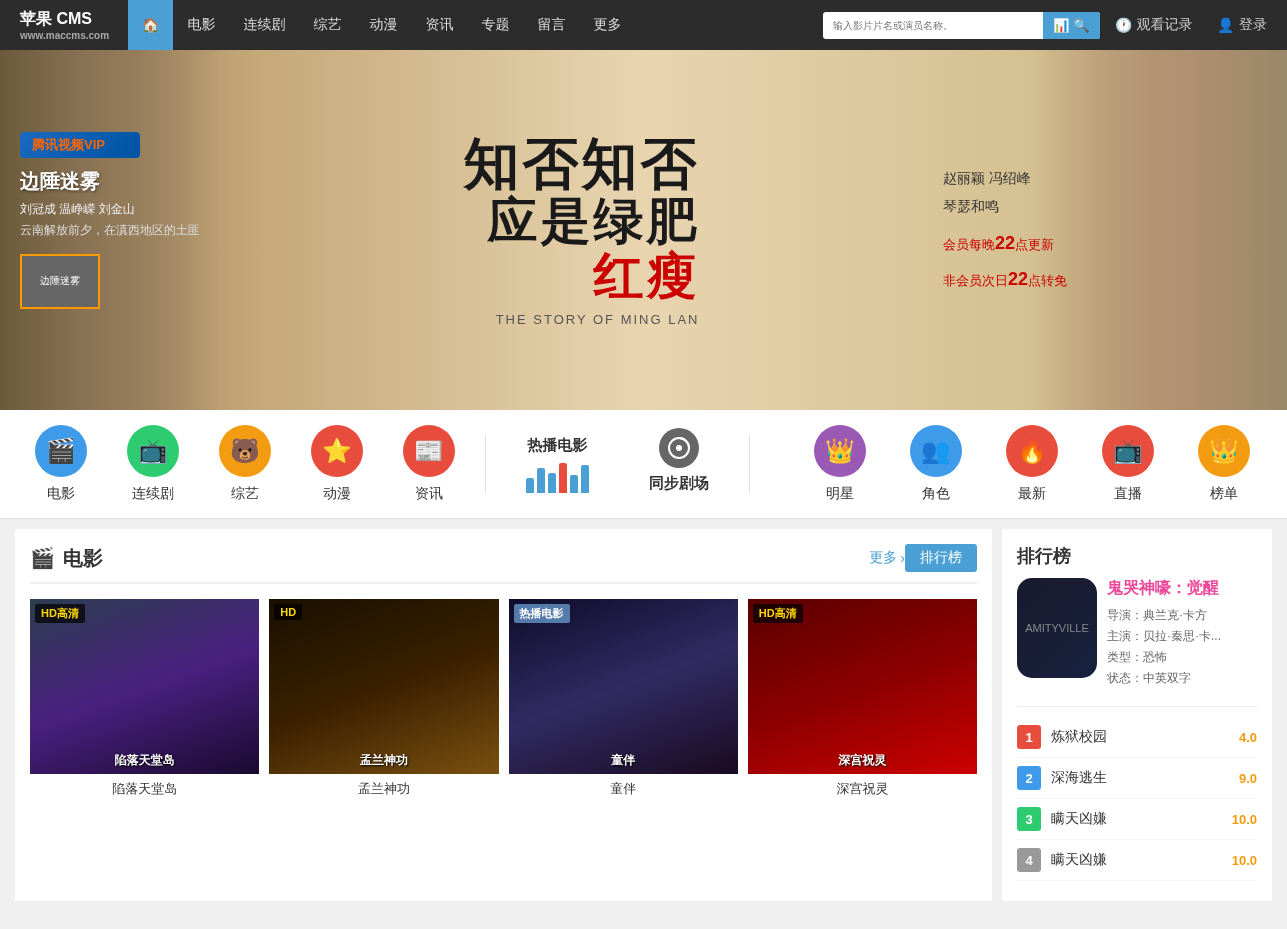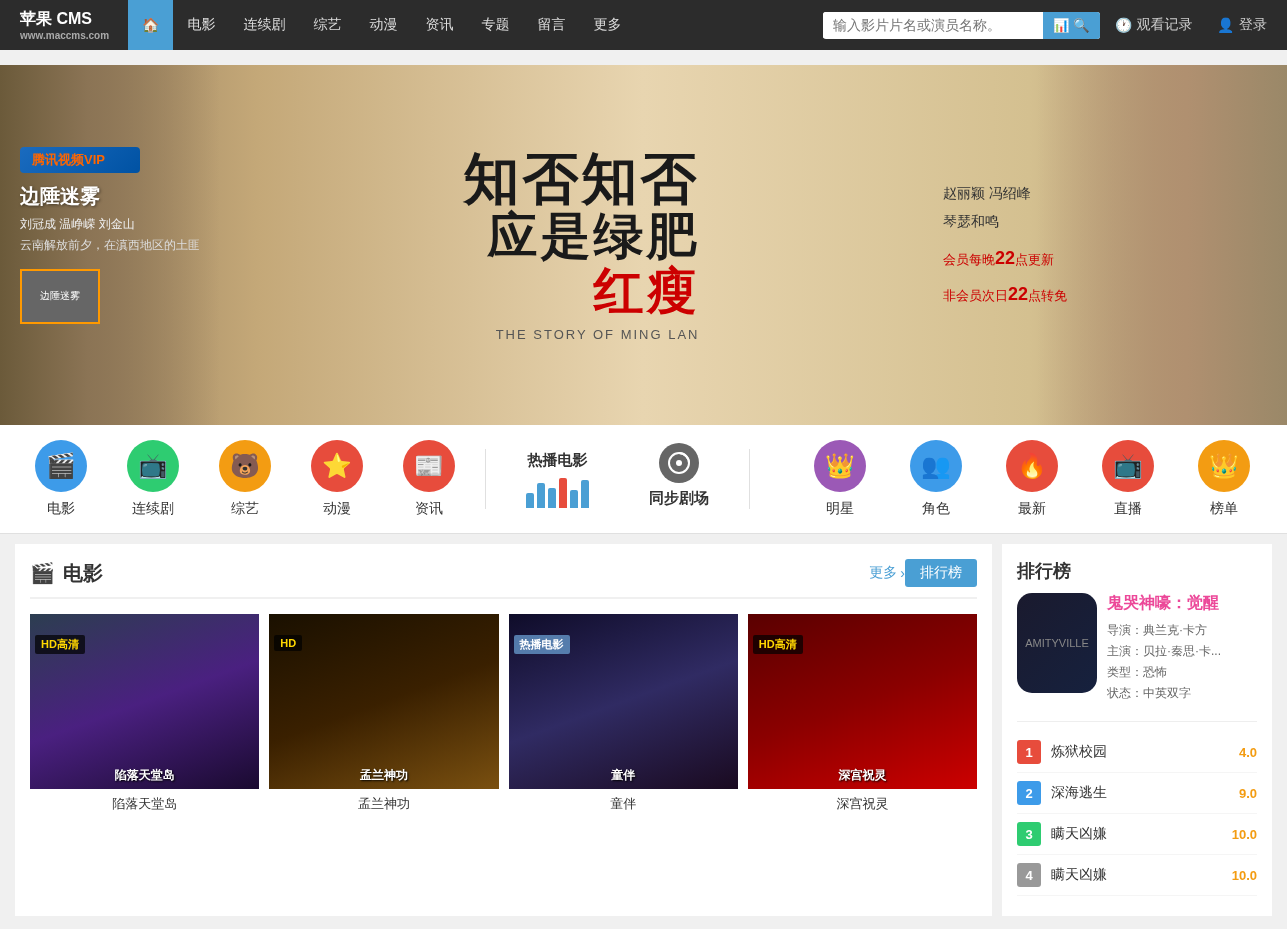--- a/index.html
+++ b/index.html
@@ -7,26 +7,26 @@
 
     
     .header { background: #2c2c2c; display: flex; align-items: center; height: 50px; padding: 0 10px; gap: 8px; }
     .logo { color: #fff; font-size: 16px; font-weight: bold; padding: 0 10px; min-width: 110px; }
     .logo .sub { font-size: 10px; color: #aaa; display: block; }
     .nav-links { display: flex; align-items: center; height: 100%; }
     .nav-item { color: #ddd; padding: 0 14px; height: 100%; display: flex; align-items: center; cursor: pointer; font-size: 14px; text-decoration: none; }
     .nav-home { background: #4a9fd4; color: #fff; padding: 0 14px; height: 100%; display: flex; align-items: center; }
     .search-area { margin-left: auto; display: flex; align-items: center; gap: 5px; }
     .search-box { display: flex; align-items: center; background: #fff; border-radius: 3px; overflow: hidden; }
-    .search-input { border: none; outline: none; padding: 5px 10px; width: 220px; font-size: 14px; }
+    .search-input { border: none; outline: none; padding: 5px 10px; width: 220px; font-size: 10px; }
     .search-btn { background: #4a9fd4; border: none; color: #fff; padding: 6px 10px; cursor: pointer; display: flex; align-items: center; gap: 4px; }
     .history-btn, .login-btn { color: #ccc; padding: 0 10px; cursor: pointer; display: flex; align-items: center; gap: 4px; white-space: nowrap; }
 
     
-    .banner { width: 100%; height: 360px; background: linear-gradient(135deg, #c8b89a 0%, #e8d8c0 30%, #d4c4a0 60%, #b8a888 100%); position: relative; overflow: hidden; display: flex; align-items: center; margin-top: 15px; }
+    .banner { width: 100%; height: 360px; background: linear-gradient(135deg, #c8b89a 0%, #e8d8c0 30%, #d4c4a0 60%, #b8a888 100%); position: relative; overflow: hidden; display: flex; align-items: center; }
     .banner-bg { position: absolute; inset: 0; background: linear-gradient(to right, #8b7355 0%, #c4a878 20%, #e8d5b0 50%, #d4c090 80%, #a08060 100%); }
     .banner-content { position: relative; z-index: 2; display: flex; width: 100%; height: 100%; align-items: center; }
     .banner-left { width: 220px; padding: 20px; display: flex; flex-direction: column; justify-content: flex-end; padding-bottom: 40px; }
     .banner-vip { background: linear-gradient(135deg, #1a6bbf, #0052a3); color: #ffd700; padding: 4px 12px; border-radius: 4px; font-size: 13px; font-weight: bold; display: inline-block; margin-bottom: 10px; width: 120px; }
     .banner-vip span { color: #ff6600; }
     .banner-title-text { color: #fff; font-size: 20px; font-weight: bold; margin-bottom: 6px; text-shadow: 1px 1px 3px rgba(0,0,0,0.5); }
     .banner-actors { color: #eee; font-size: 12px; margin-bottom: 4px; }
     .banner-desc { color: #ddd; font-size: 12px; }
     .banner-thumb { width: 80px; height: 55px; background: #666; border: 2px solid #f90; margin-top: 15px; display: flex; align-items: center; justify-content: center; color: #fff; font-size: 10px; }
     .cat-item { display: flex; flex-direction: column; align-items: center; gap: 8px; padding: 5px 20px; cursor: pointer; }
@@ -56,21 +56,21 @@
     .section-title { font-size: 20px; font-weight: bold; color: #333; margin-right: 20px; }
     .genre-links { display: flex; gap: 15px; }
     .genre-link { color: #555; font-size: 14px; cursor: pointer; }
     .more-btn { margin-left: auto; color: #4a9fd4; cursor: pointer; font-size: 14px; display: flex; align-items: center; gap: 3px; }
     .rank-btn { background: #4a9fd4; color: #fff; padding: 5px 15px; border-radius: 3px; font-size: 14px; cursor: pointer; }
 
     
     .movie-grid { display: flex; gap: 10px; }
     .movie-card { flex: 1; position: relative; cursor: pointer; }
     .movie-thumb { width: 100%; height: 175px; background: #333; position: relative; overflow: hidden; }
-    .movie-badge { position: absolute; top: 21px; left: 5px; background: rgba(0,0,0,0.7); color: #ffd700; font-size: 11px; padding: 2px 6px; border-radius: 2px; font-weight: bold; }
+    .movie-badge { position: absolute; top: 5px; left: 5px; background: rgba(0,0,0,0.7); color: #ffd700; font-size: 11px; padding: 2px 6px; border-radius: 2px; font-weight: bold; }
     .movie-badge.hd { color: #ffd700; }
     .movie-badge.sub { color: #fff; background: rgba(100,150,200,0.8); }
     .movie-title { font-size: 13px; color: #333; margin-top: 6px; text-align: center; overflow: hidden; text-overflow: ellipsis; white-space: nowrap; }
     .rank-header { display: flex; align-items: center; padding: 15px 0 10px; }
     .rank-title { font-size: 18px; font-weight: bold; color: #333; }
     .rank-top { display: flex; gap: 10px; padding-bottom: 15px; border-bottom: 1px solid #eee; }
     .rank-top-thumb { width: 80px; height: 100px; background: #666; flex-shrink: 0; border-radius: 15px; }
     .rank-top-info { flex: 1; }
     .rank-top-title { font-size: 16px; font-weight: bold; color: #ec4899; margin-bottom: 8px; }
     .rank-top-meta { font-size: 12px; color: #666; margin-bottom: 4px; }

